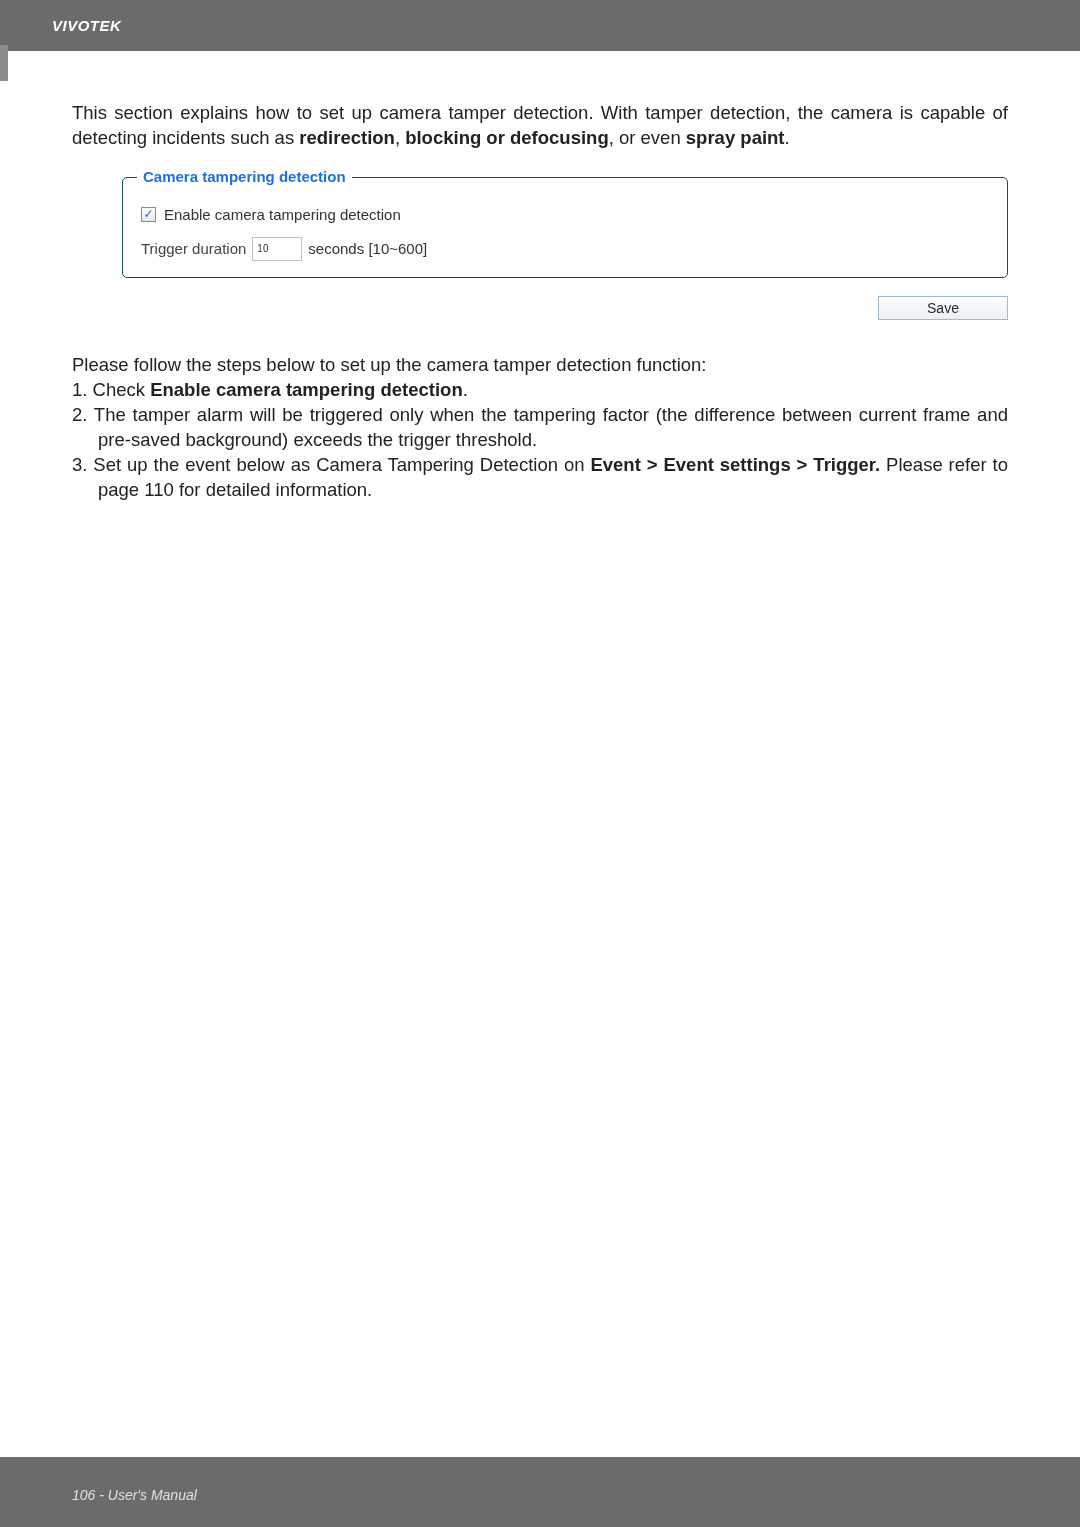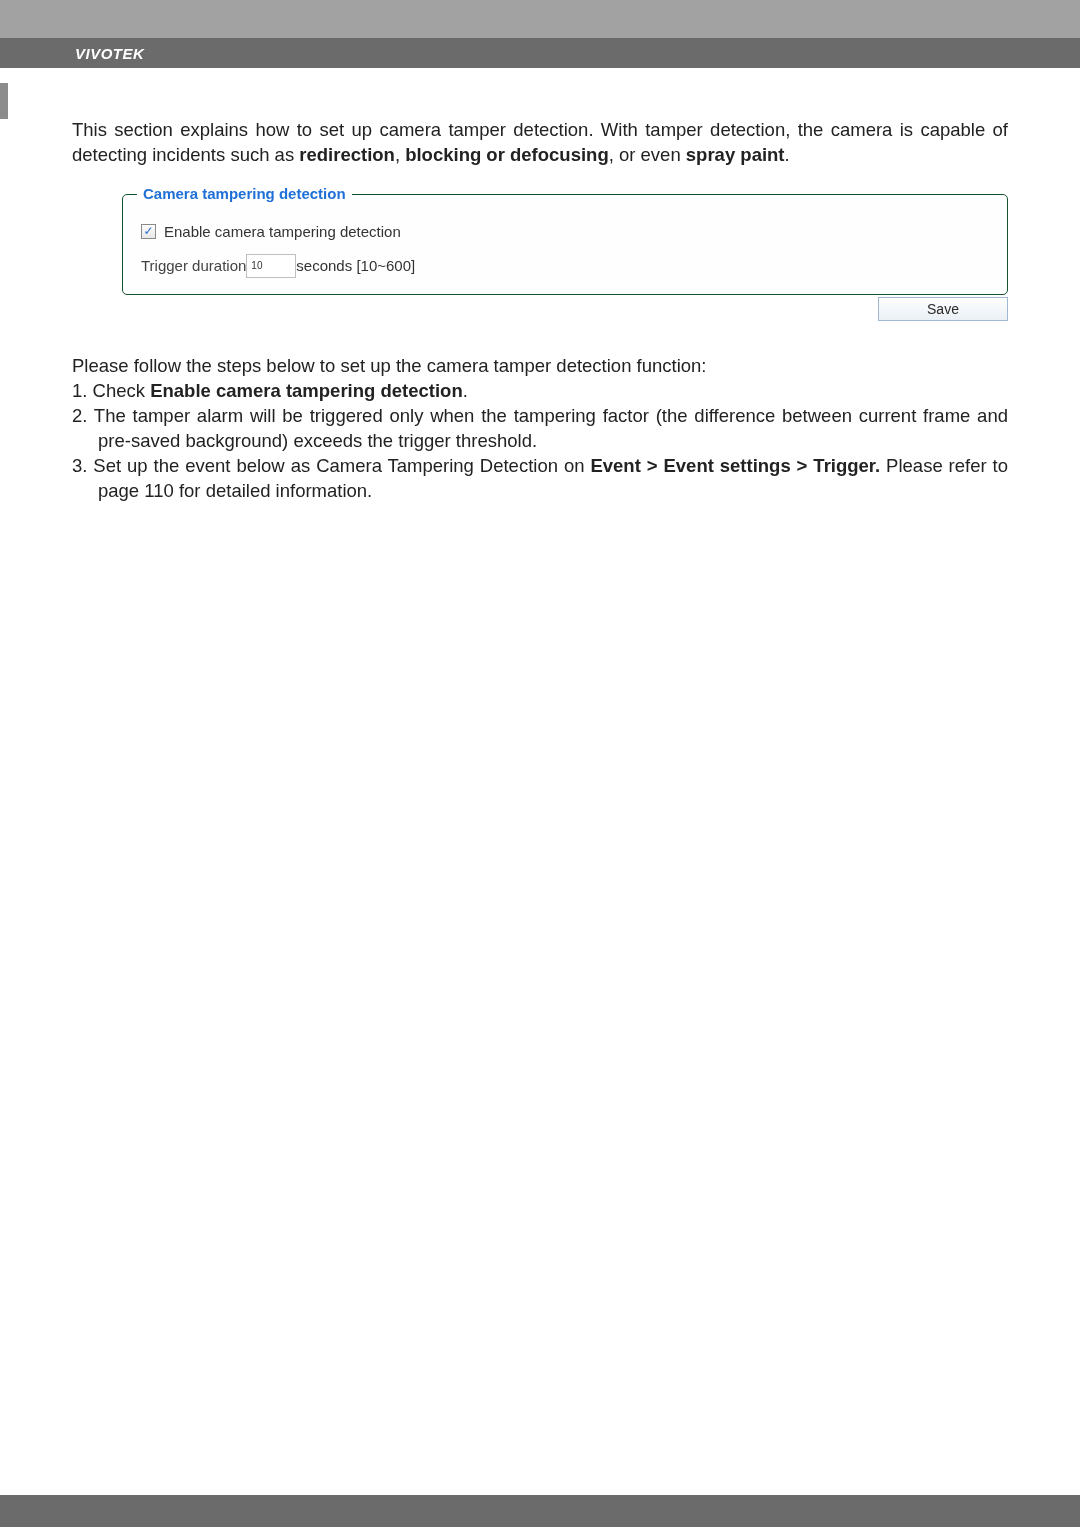--- a/index.html
+++ b/index.html
@@ -15,26 +15,25 @@
     position: relative;
   }
   .page {
     background: #ffffff;
     width: 100%;
     height: 100%;
     position: relative;
   }
   .top-banner {
     background: #6b6b6b;
-    height: 30px;
+    height: 51px;
     width: 100%;
     display: flex;
     align-items: center;
-    padding-left: 75px;
-    margin-top: 38px;
+    padding-left: 52px;
   }
   .brand {
     color: #ffffff;
     font-size: 15px;
     font-style: italic;
     font-weight: bold;
     letter-spacing: 0.5px;
   }
   .left-accent {
     position: absolute;
@@ -98,40 +97,41 @@
     display: inline-flex;
     align-items: center;
     justify-content: center;
     font-size: 12px;
     color: #2a6fc9;
     line-height: 1;
   }
   .trigger-row {
     display: flex;
     align-items: center;
+    gap: 6px;
     font-size: 15px;
     color: #333;
     padding-left: 4px;
   }
   .trigger-label {
     color: #444;
   }
   .num-input {
     width: 50px;
     height: 24px;
     border: 1px solid #bfbfbf;
     font-size: 10px;
     padding: 2px 4px;
     color: #333;
     background: #fff;
   }
   .save-row {
     display: flex;
     justify-content: flex-end;
-    margin-top: 2px;
+    margin-top: 18px;
     padding-right: 0;
     margin-left: 50px;
   }
   .save-btn {
     width: 130px;
     height: 24px;
     border: 1px solid #9fb8d4;
     background: linear-gradient(#fefefe,#eaf0f6);
     color: #2a2a2a;
     font-size: 14px;

